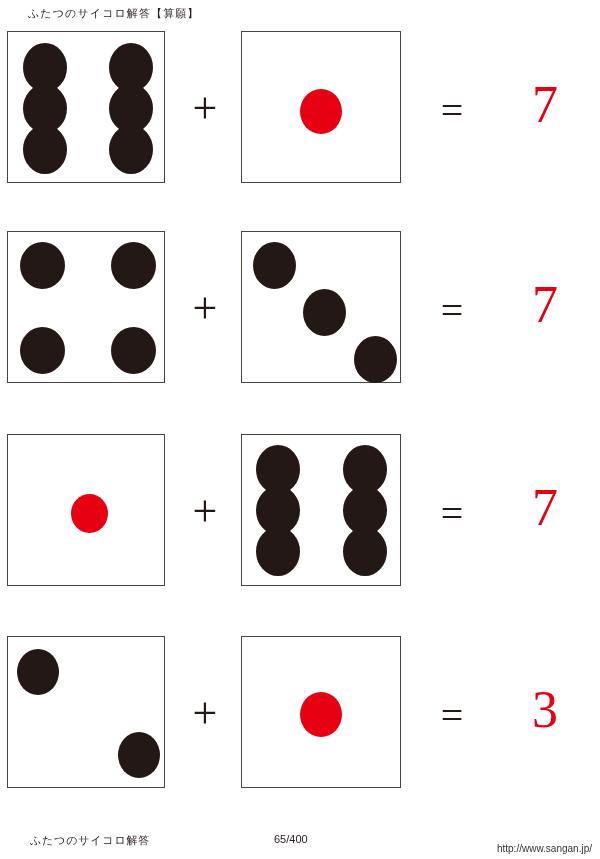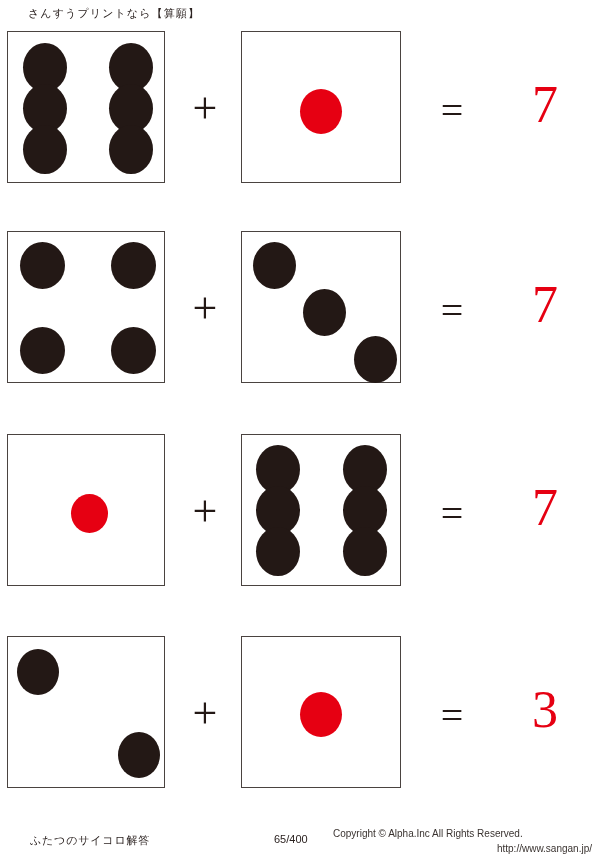--- a/index.html
+++ b/index.html
@@ -127,21 +127,21 @@
     color: #3a3330;
     font-family: "Liberation Sans", sans-serif;
     white-space: nowrap;
   }
 </style>
 </head>
 <body>
 
 <div id="page">
 
-  <div class="header-title">さんすうプリントなら【算願】</div>
+  <div class="header-title">ふたつのサイコロ解答【算願】</div>
 
   <div class="row" style="top:31px;">
     <div class="die left">
       <div class="pip" style="left:15px;  top:11px; width:44px; height:49px;"></div>
       <div class="pip" style="left:101px; top:11px; width:44px; height:49px;"></div>
       <div class="pip" style="left:15px;  top:52px; width:44px; height:49px;"></div>
       <div class="pip" style="left:101px; top:52px; width:44px; height:49px;"></div>
       <div class="pip" style="left:15px;  top:93px; width:44px; height:49px;"></div>
       <div class="pip" style="left:101px; top:93px; width:44px; height:49px;"></div>
     </div>
@@ -195,16 +195,15 @@
     <div class="op plus">+</div>
     <div class="die right">
       <div class="pip red" style="left:58px; top:55px; width:42px; height:45px;"></div>
     </div>
     <div class="op equals">=</div>
     <div class="answer">3</div>
   </div>
 
   <div class="footer-sheet-title">ふたつのサイコロ解答</div>
   <div class="footer-page">65/400</div>
-  <div class="footer-copyright">Copyright ©  Alpha.Inc All Rights Reserved.</div>
   <div class="footer-url">http://www.sangan.jp/</div>
 
 </div>
 
 </body></html>

